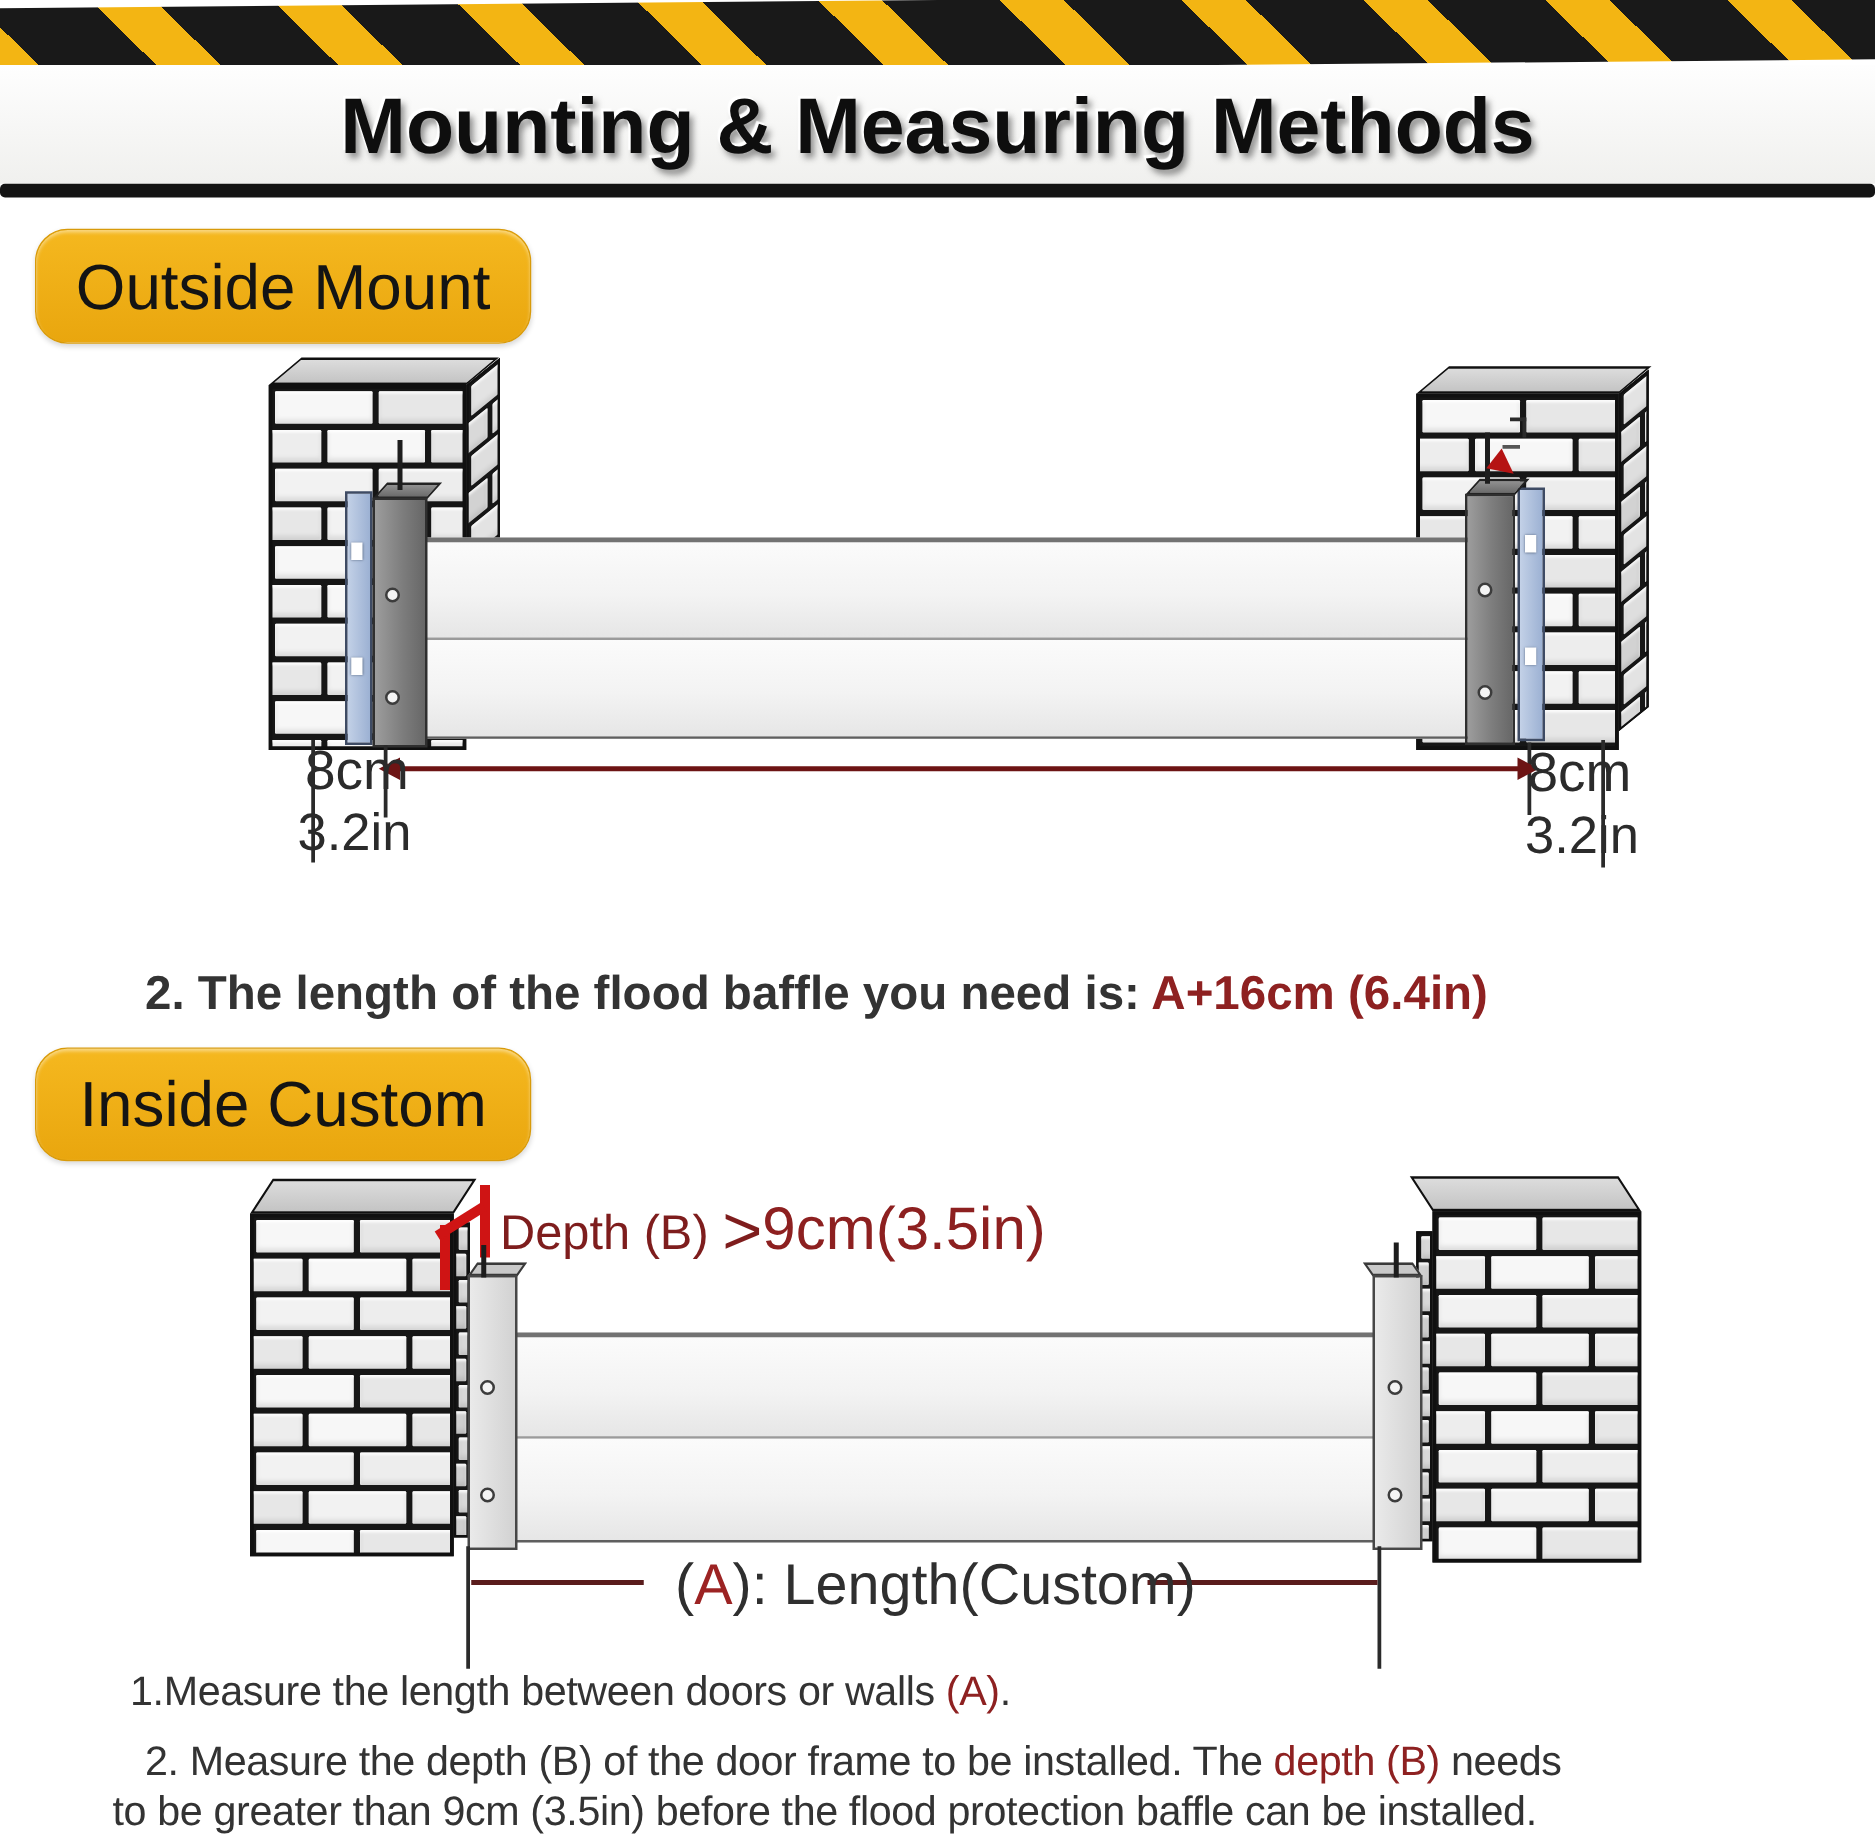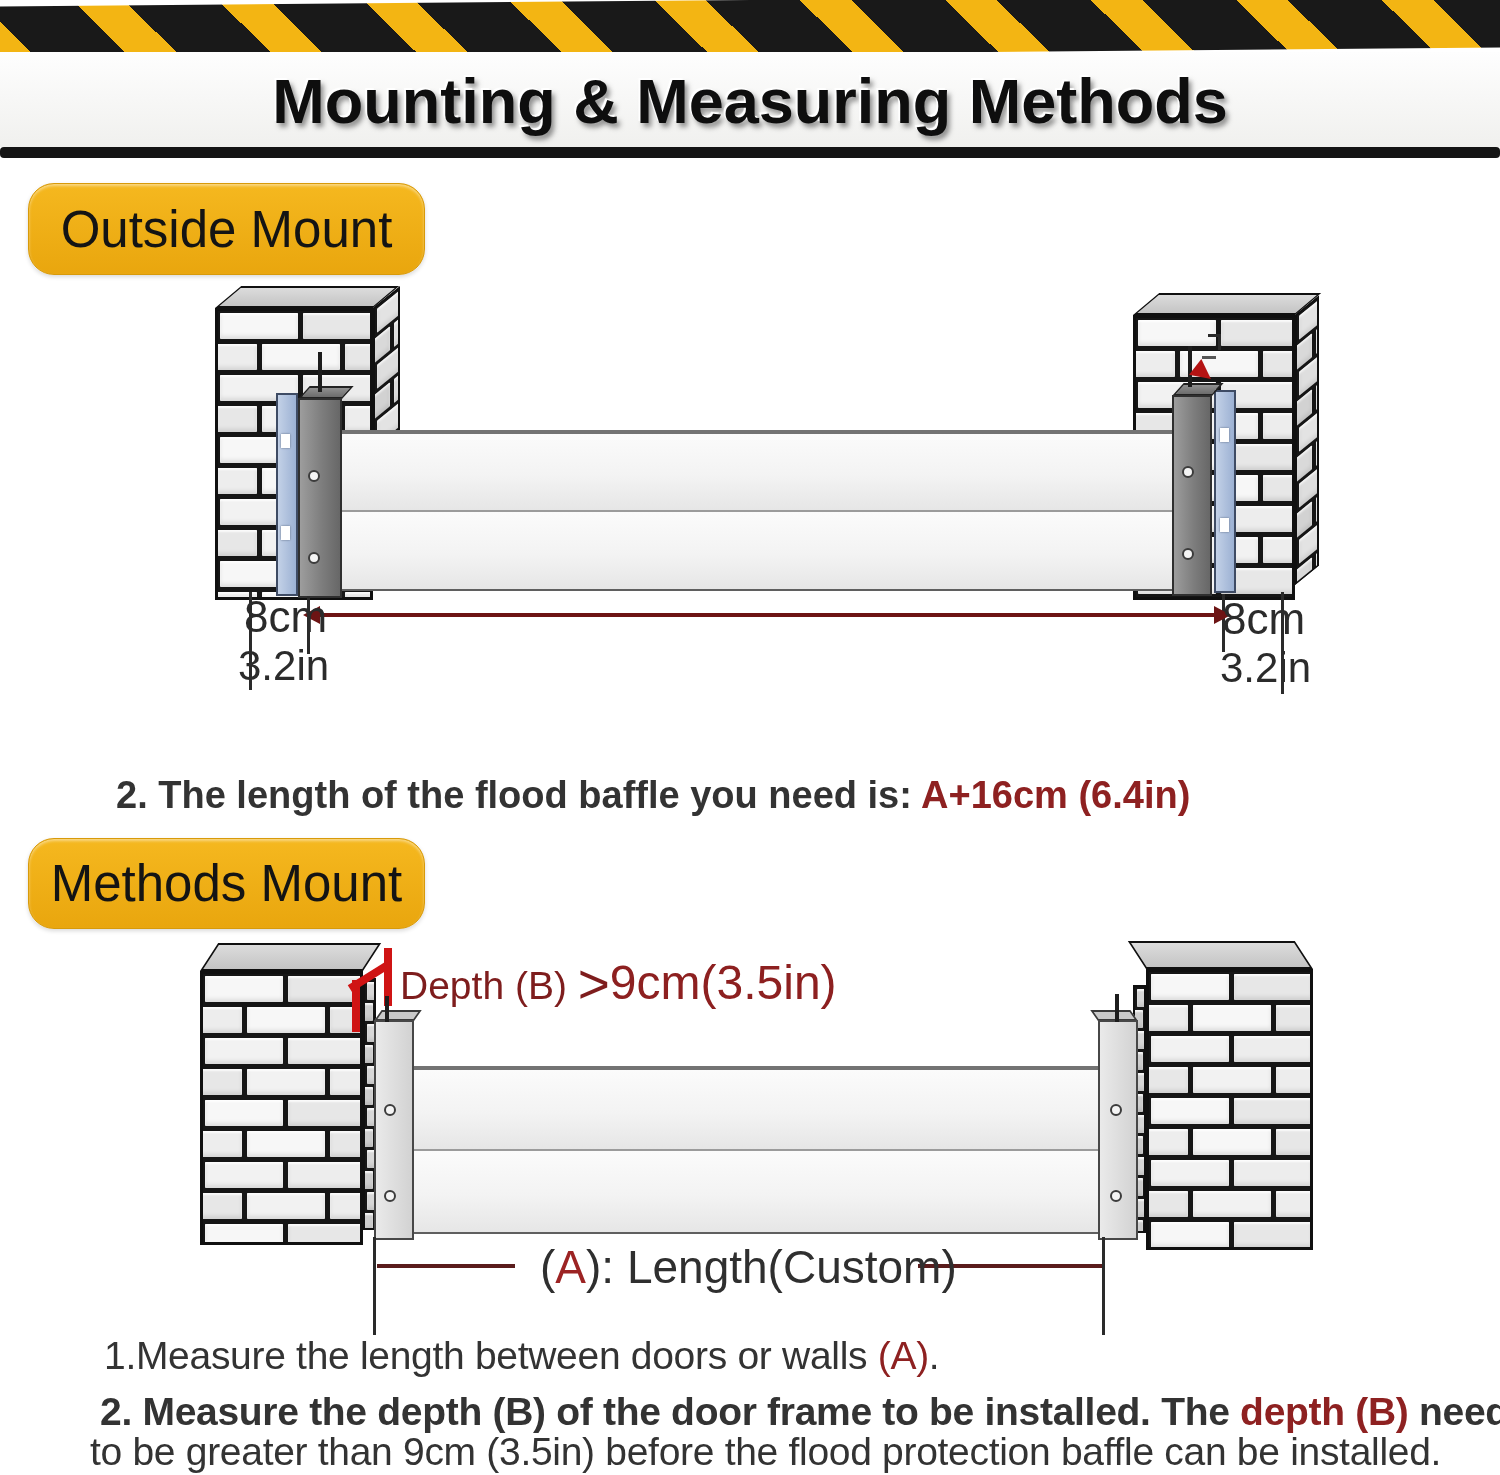--- a/index.html
+++ b/index.html
@@ -63,21 +63,21 @@
   .bigA{font-size:57px;font-weight:bold;color:#d41414;}
   .hseg{position:absolute;height:4px;background:#5a1c1c;}
   .lenlabel{position:absolute;font-size:46px;color:#2f2f2f;white-space:nowrap;}
   .lenA{color:#9c2323;}
   .depthlabel{position:absolute;white-space:nowrap;color:#7e1d1d;}
   .depth-p1{font-size:39px;}
   .depth-gt{font-size:55px;font-weight:300;vertical-align:-4px;}
   .depth-val{font-size:48px;color:#8d2020;}
 
   .step{position:absolute;font-size:38px;color:#333333;white-space:nowrap;}
-  .step.sm{font-size:39px;letter-spacing:-0.3px;}
+  .step.sm{font-size:33px;letter-spacing:-0.3px;}
   .hl{color:#8e2121;}
 </style>
 </head>
 <body>
 
 <div class="canvas">
 
   <div class="tape"></div>
   <div class="banner">
     <div class="title">Mounting &amp; Measuring Methods</div>
@@ -216,21 +216,21 @@
   <div class="dimtxt" style="left:238px;top:642px;width:76px;font-size:42px;">3.2in</div>
   <div class="dimtxt" style="left:1222px;top:594px;width:64px;">8cm</div>
   <div class="dimtxt" style="left:1220px;top:644px;width:76px;font-size:42px;">3.2in</div>
 
 
   <div class="step" style="left:116px;top:774px;font-weight:bold;">
     <span>2. The length of the flood baffle you need is: </span><span class="hl">A+16cm (6.4in)</span>
   </div>
 
   <div class="badge" style="left:28px;top:838px;width:395px;height:89px;">
-    <span>Methods Mount</span>
+    <span>Inside Custom</span>
   </div>
 
   <div class="cap" style="left:200px;top:943px;width:163px;height:28px;transform:skewX(-33deg);"></div>
   <div class="bricks sliver" style="left:363px;top:978px;width:13px;height:252px;">
       <span class="brick" style="left: 2px; top: 2px; width: 14px; height: 18px; background: rgb(216, 216, 216);"></span>
       <span class="brick" style="left: -6.5px; top: 23px; width: 14px; height: 18px; background: rgb(207, 207, 207);"></span>
       <span class="brick" style="left: 2px; top: 44px; width: 14px; height: 18px; background: rgb(216, 216, 216);"></span>
       <span class="brick" style="left: -6.5px; top: 65px; width: 14px; height: 18px; background: rgb(207, 207, 207);"></span>
       <span class="brick" style="left: 2px; top: 86px; width: 14px; height: 18px; background: rgb(216, 216, 216);"></span>
       <span class="brick" style="left: -6.5px; top: 107px; width: 14px; height: 18px; background: rgb(207, 207, 207);"></span>
@@ -335,18 +335,18 @@
   <div class="vline" style="left:1102px;top:1237px;height:98px;"></div>
   <div class="hseg" style="left:377px;top:1264px;width:138px;"></div>
   <div class="hseg" style="left:918px;top:1264px;width:184px;"></div>
   <div class="lenlabel" style="left:540px;top:1240px;">
     <span>(</span><span class="lenA">A</span><span>): Length(Custom)</span>
   </div>
 
   <div class="step sm" style="left:104px;top:1334px;">
     <span>1.Measure the length between doors or walls </span><span class="hl">(A)</span><span>.</span>
   </div>
-  <div class="step sm" style="left:100px;top:1390px;font-weight:bold;">
+  <div class="step sm" style="left:116px;top:1390px;">
     <span>2. Measure the depth (B) of the door frame to be installed. The </span><span class="hl">depth (B)</span><span> needs</span>
   </div>
   <div class="step sm" style="left:90px;top:1430px;">to be greater than 9cm (3.5in) before the flood protection baffle can be installed.</div>
 
 </div>
 
 </body></html>

